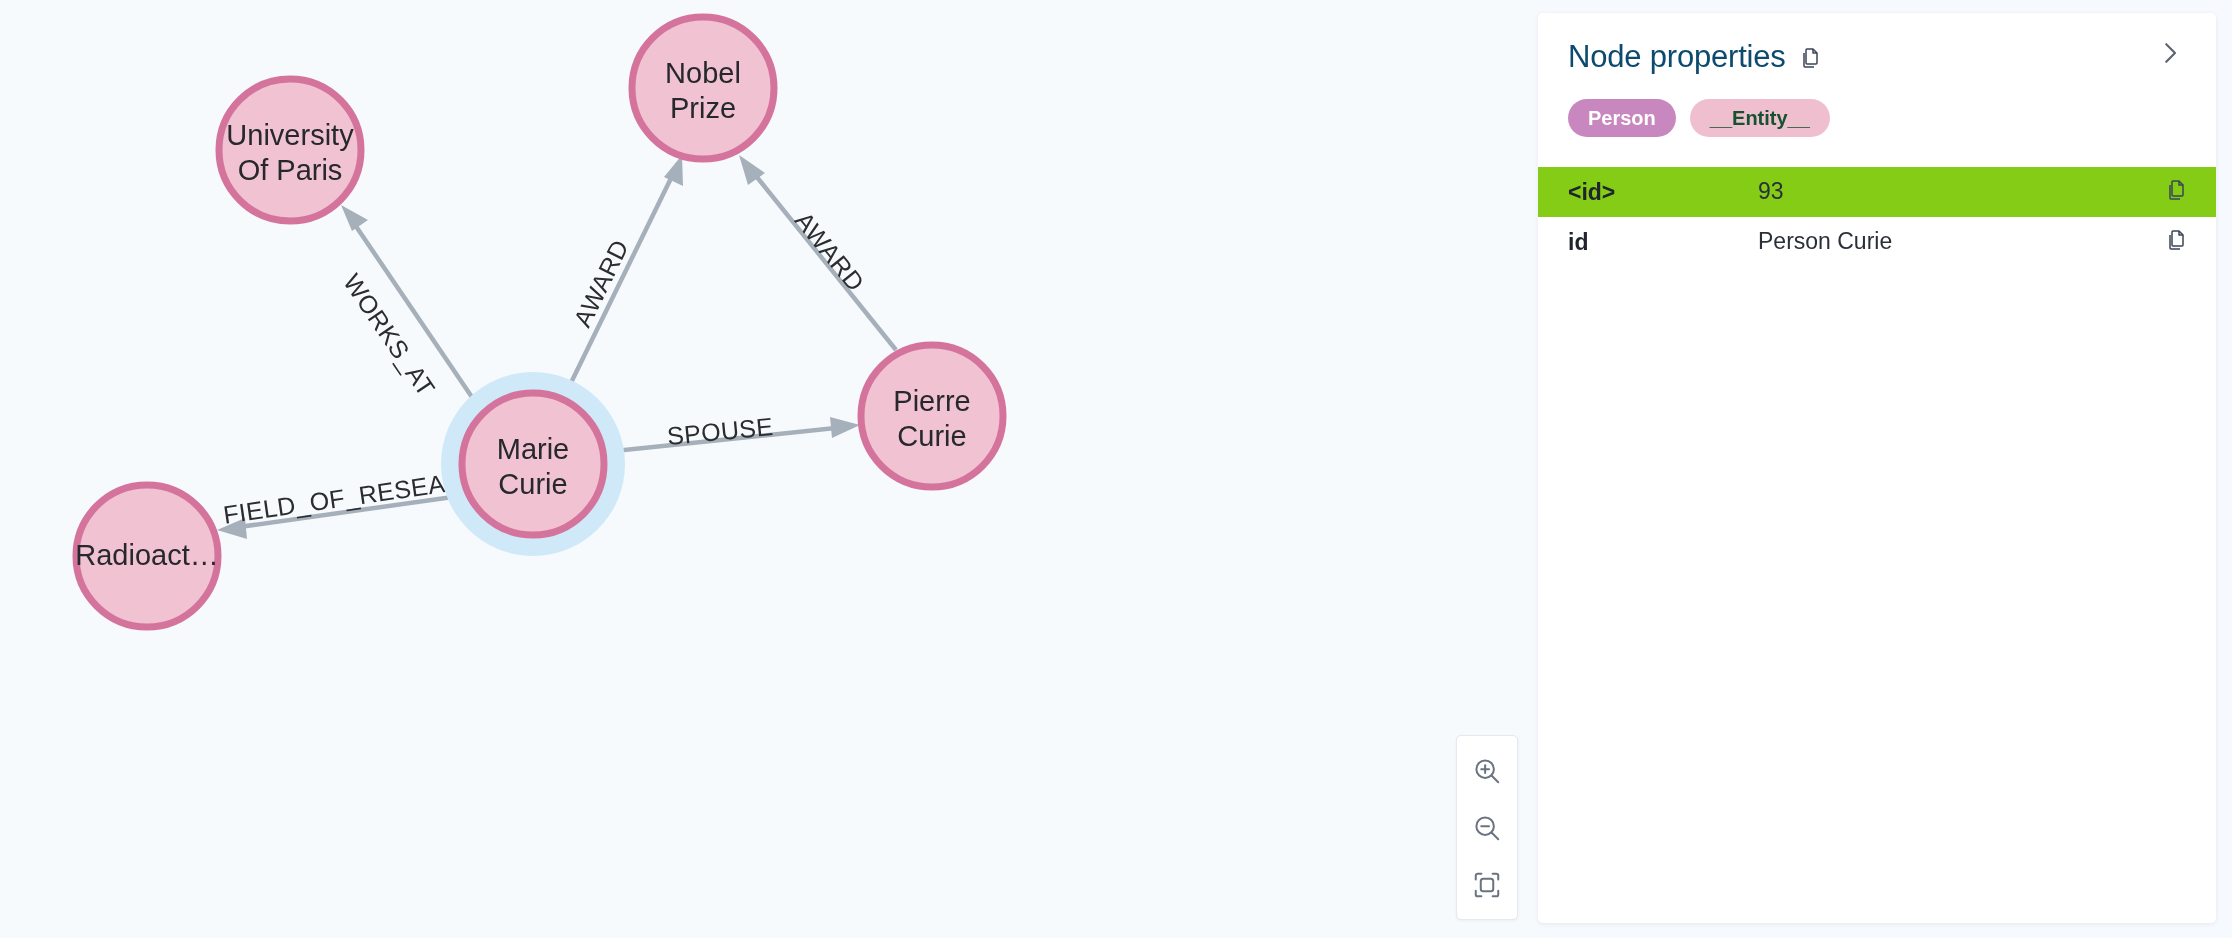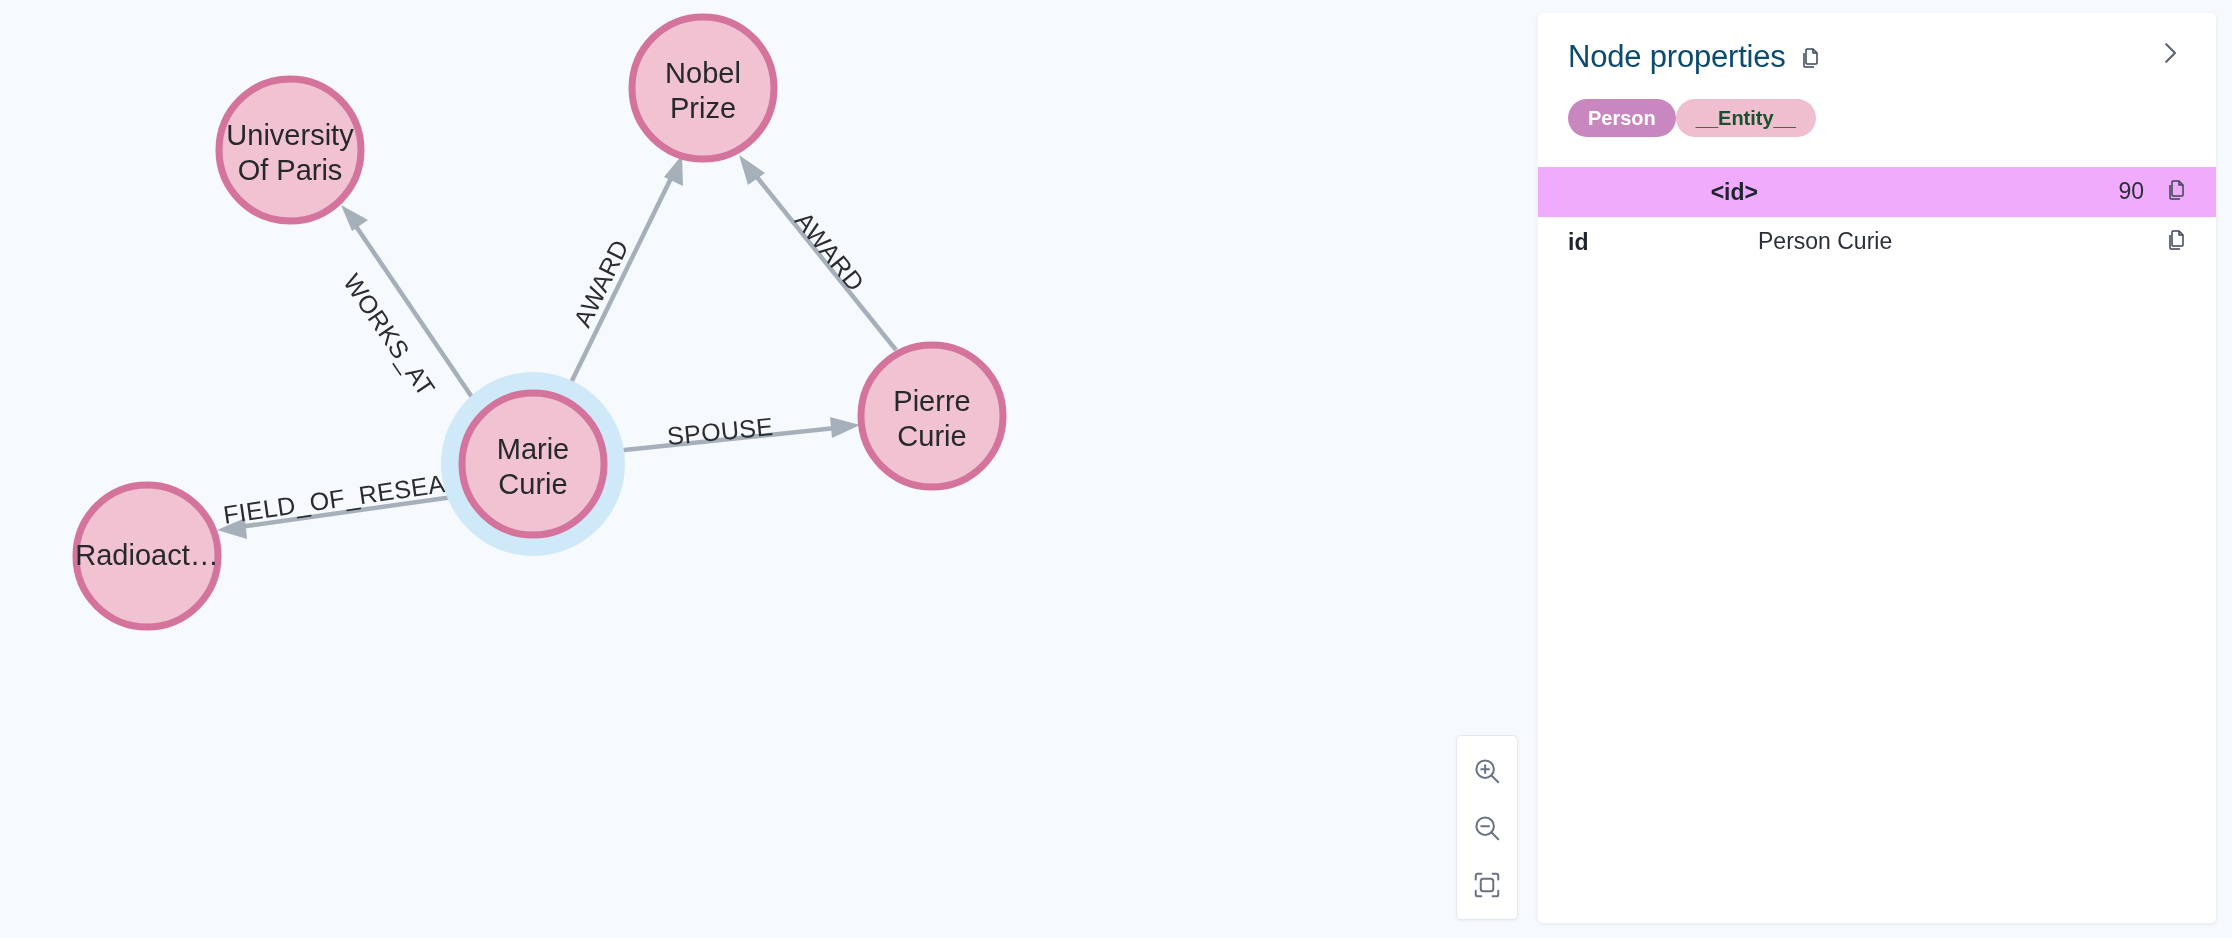--- a/index.html
+++ b/index.html
@@ -156,20 +156,21 @@
     width: 44px;
     height: 44px;
     display: flex;
     align-items: center;
     justify-content: center;
     cursor: pointer;
   }
 
   #label-chips {
     display: flex;
+    gap: 14px;
     padding: 28px 30px 0 30px;
   }
 
   .chip {
     border-radius: 999px;
     padding: 7px 20px;
     font-size: 20px;
     font-weight: bold;
     line-height: 1.2;
     white-space: nowrap;
@@ -193,22 +194,21 @@
 
   .prop-row {
     display: flex;
     align-items: flex-start;
     padding: 8px 24px 8px 30px;
     box-sizing: border-box;
     min-height: 44px;
   }
 
   .prop-row.alt {
-    background: #f0abfc;
-    text-align: right;
+    background: #84cc16;
   }
 
   .prop-key {
     flex: 0 0 190px;
     font-size: 23px;
     font-weight: bold;
     color: #1f242e;
     line-height: 1.45;
     padding-top: 1px;
   }
@@ -361,21 +361,21 @@
     <div id="label-chips">
       <span class="chip chip-person">Person</span>
       <span class="chip chip-entity">__Entity__</span>
     </div>
 
     <div id="prop-table">
 
 
       <div class="prop-row alt">
         <div class="prop-key">&lt;id&gt;</div>
-        <div class="prop-val">90</div>
+        <div class="prop-val">93</div>
         <div class="prop-copy">
           <svg width="24" height="24" viewBox="0 0 24 24" fill="none" stroke="#3b4455" stroke-width="1.5" stroke-linejoin="round">
             <path d="M9 3h6l4 4v10a1 1 0 0 1-1 1H9a1 1 0 0 1-1-1V4a1 1 0 0 1 1-1z"></path>
             <path d="M15 3v4h4"></path>
             <path d="M6 7v13a1 1 0 0 0 1 1h9"></path>
           </svg>
         </div>
       </div>
 
       <div class="prop-row">

